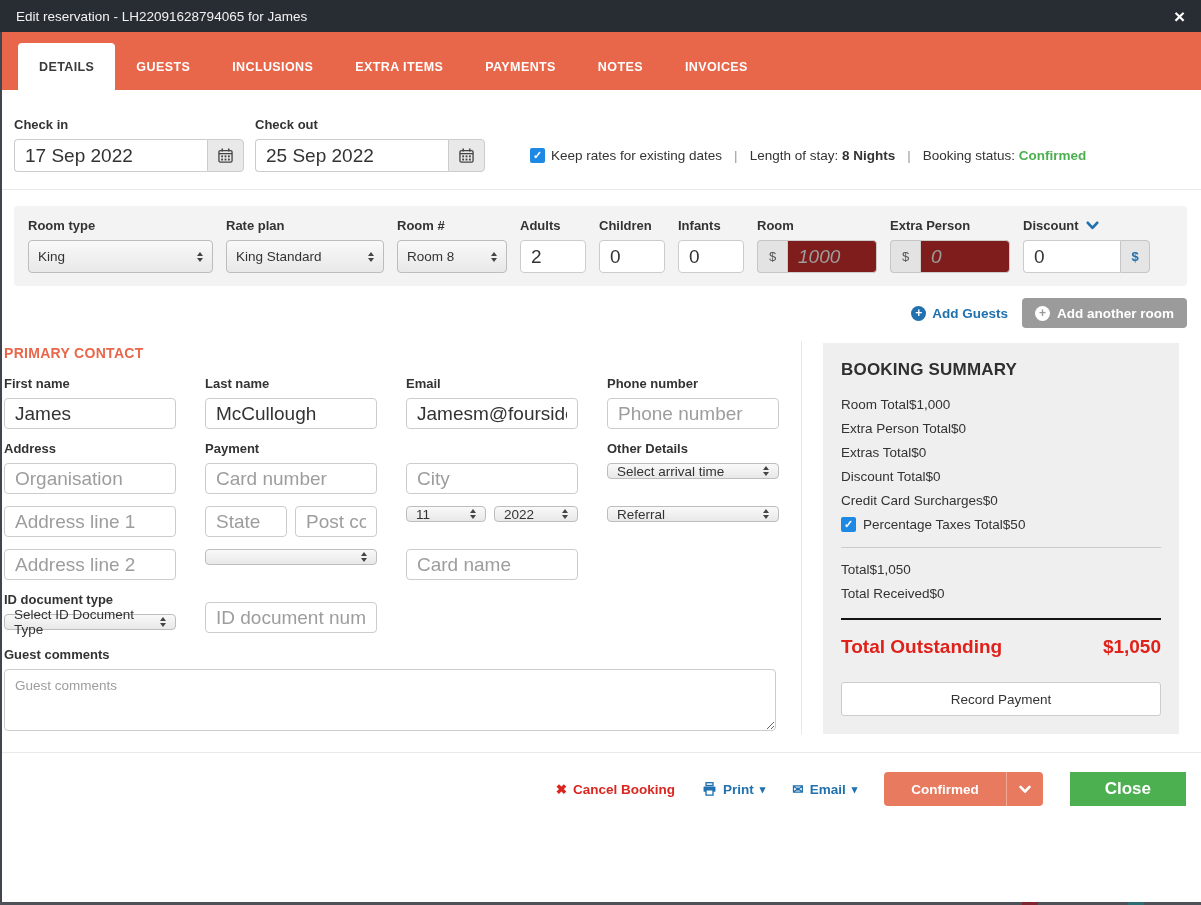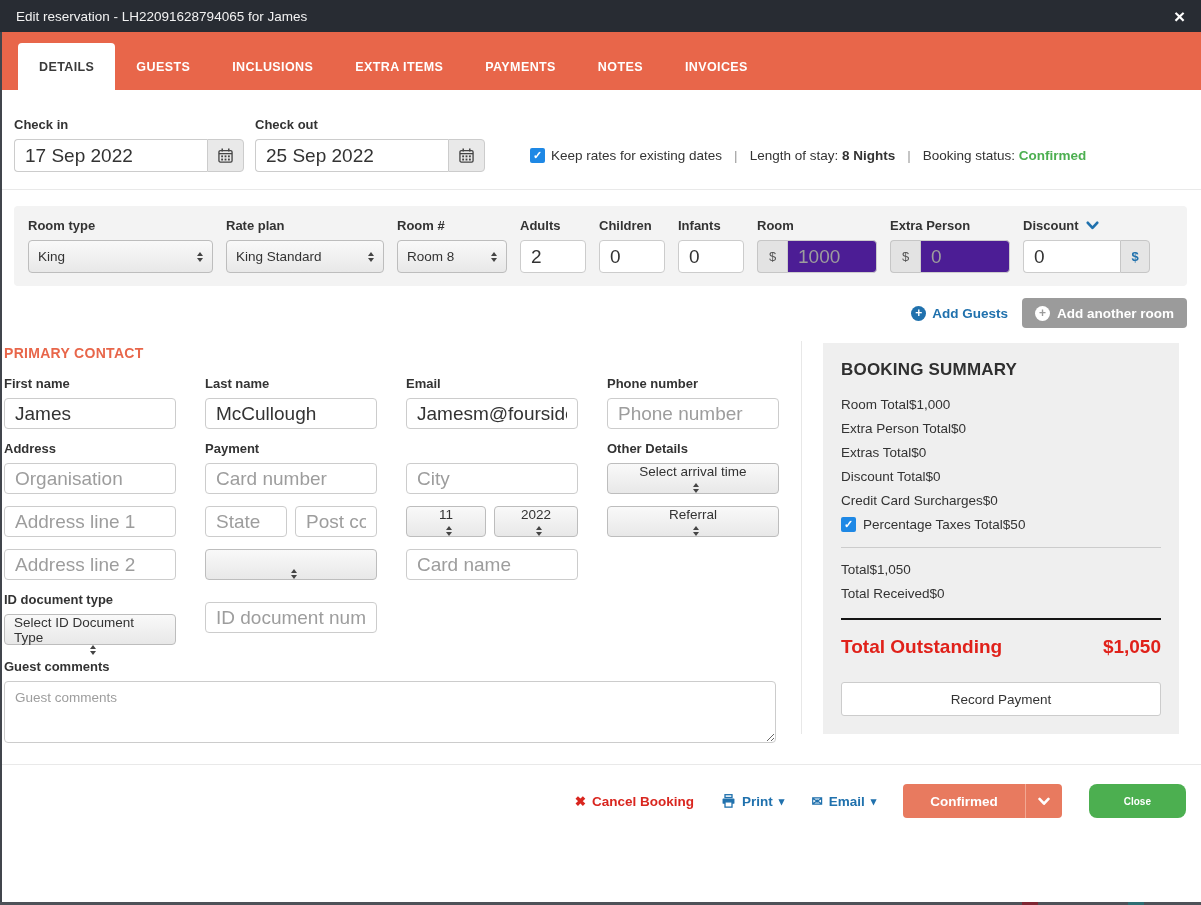--- a/index.html
+++ b/index.html
@@ -49,21 +49,21 @@
   .hr { border:none; border-top:1px solid #e9e9e9; margin:17px 0 0; }
   
   .room-panel { margin:16px 14px 0; background:#f3f3f3; border-radius:4px; padding:12px 14px 13px; }
   .room-grid { display:flex; gap:13px; align-items:flex-end; }
   .fld { display:flex; flex-direction:column; }
   .ctl32 { height:33px; }
   .num { width:66px; height:33px; }
   .money { display:flex; height:33px; }
   .money .pre { width:30px; background:#e3e3e3; border:1px solid #c6c6c6; border-right:none;
     border-radius:4px 0 0 4px; display:flex; align-items:center; justify-content:center; color:#555; }
-  .money input { width:90px; background:#4c1d95; border-radius:0 4px 4px 0; color:#9d9d9d; }
+  .money input { width:90px; background:#7f1d1d; border-radius:0 4px 4px 0; color:#9d9d9d;font-style:italic; }
   .disc { display:flex; height:33px; }
   .disc input { width:97px; border-radius:4px 0 0 4px; border-right:none; }
   .disc .suf { width:30px; background:#e5e5e5; border:1px solid #c6c6c6; border-radius:0 4px 4px 0;
     display:flex; align-items:center; justify-content:center; color:#2071ad; font-weight:bold; cursor:pointer; }
   .warn { margin-left:13px; margin-bottom:4px; }
   .disc-lbl { display:flex; align-items:center; gap:7px; }
   
   .room-actions { display:flex; justify-content:flex-end; align-items:center; gap:14px; padding:12px 14px 0; }
   .add-guests { color:#2071ad; font-weight:bold; display:flex; align-items:center; gap:6px; cursor:pointer; font-size:13.5px; }
   .pluscirc { width:15px; height:15px; border-radius:50%; display:inline-flex; align-items:center;
@@ -72,21 +72,21 @@
   .pluscirc.white { background:#fff; color:#9b9b9b; }
   .add-room-btn { background:#9b9b9b; color:#fff; font-weight:bold; height:30px; border-radius:4px;
     padding:0 13px; display:flex; align-items:center; gap:7px; cursor:pointer; font-size:13.5px; }
   
   .main { display:flex; margin-top:13px; }
   .form-area { flex:1; padding-left:4px; }
   .sec-title { color:#e8664a; font-weight:bold; font-size:14px; letter-spacing:.3px; margin:4px 0 15px; }
   .frow { display:flex; gap:29px; margin-bottom:12px; }
   .fcol { width:172px; flex-shrink:0; }
   .fcol input { width:100%; height:31px; }
-  .fcol .sel { height:31px;flex-direction:column; }
+  .fcol .sel { height:16px; }
   .half { display:flex; gap:8px; }
   .half input { width:82px; }
   .half .sel { width:82px; }
   .sel.mon { width:80px; } .sel.yr { width:84px; }
   .idnum { margin-top:10px; }
   .gc-lbl { margin-top:14px; }
   textarea.gc { width:772px; height:62px; padding:8px 10px; resize:both; font-size:13.5px; }
   
   .summary-area { width:400px; flex-shrink:0; padding:2px 22px 0 21px;
     border-left:1px solid #e8e8e8; align-self:flex-start; }
@@ -104,22 +104,22 @@
   .footer-hr { border:none; border-top:1px solid #e9e9e9; margin:18px 0 0; }
   .footer { display:flex; justify-content:flex-end; align-items:center; gap:27px; padding:19px 15px 0; }
   .lnk { display:flex; align-items:center; gap:6px; font-weight:bold; font-size:13.5px; cursor:pointer; }
   .lnk.red { color:#d9261f; }
   .lnk.blue { color:#2071ad; }
   .caret { font-size:11px; }
   .status-btn { display:flex; height:34px; border-radius:4px; overflow:hidden; background:#e87a5f;
     color:#fff; font-weight:bold; cursor:pointer; font-size:13.5px; }
   .status-main { padding:0 27px; display:flex; align-items:center; border-right:1px solid #f2a893; }
   .status-caret { width:36px; display:flex; align-items:center; justify-content:center; }
-  .close-btn { background:#4caf50; color:#fff; font-weight:bold; height:34px; border-radius:8px;
-    padding:0 35px; display:flex; align-items:center; cursor:pointer; font-size:10px; }
+  .close-btn { background:#4caf50; color:#fff; font-weight:bold; height:34px; border-radius:0;
+    padding:0 35px; display:flex; align-items:center; cursor:pointer; font-size:17px; }
   
   .left-strip { position:absolute; left:0; top:32px; bottom:0; width:2px; background:#41454c; }
   .bottom-strip { position:absolute; left:0; right:0; bottom:0; height:3px; background:#4e5258; }
   .bottom-strip .seg { position:absolute; top:0; height:3px; }
 </style>
 </head>
 <body>
 
 <header class="titlebar">
   <span>Edit reservation - LH22091628794065 for James</span>

